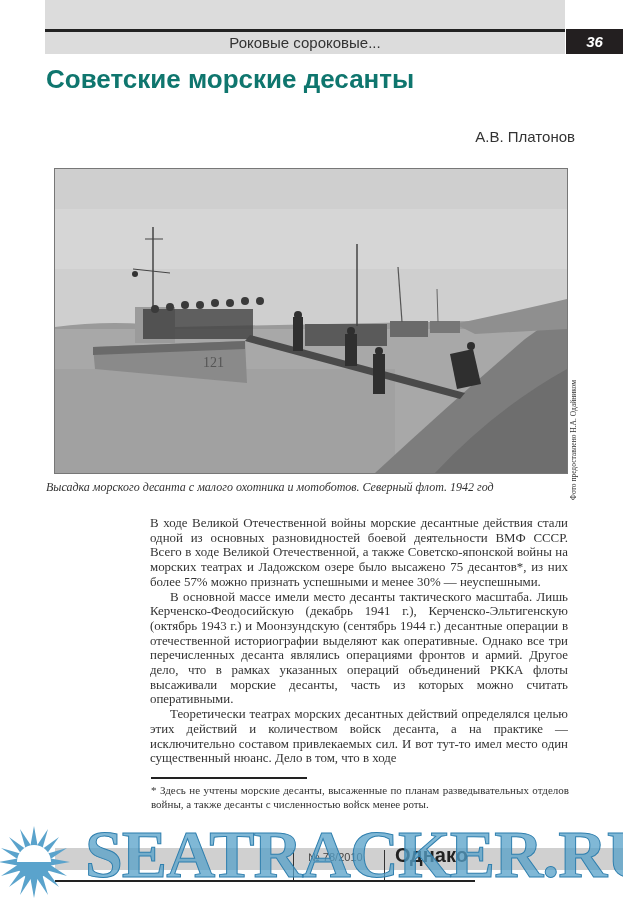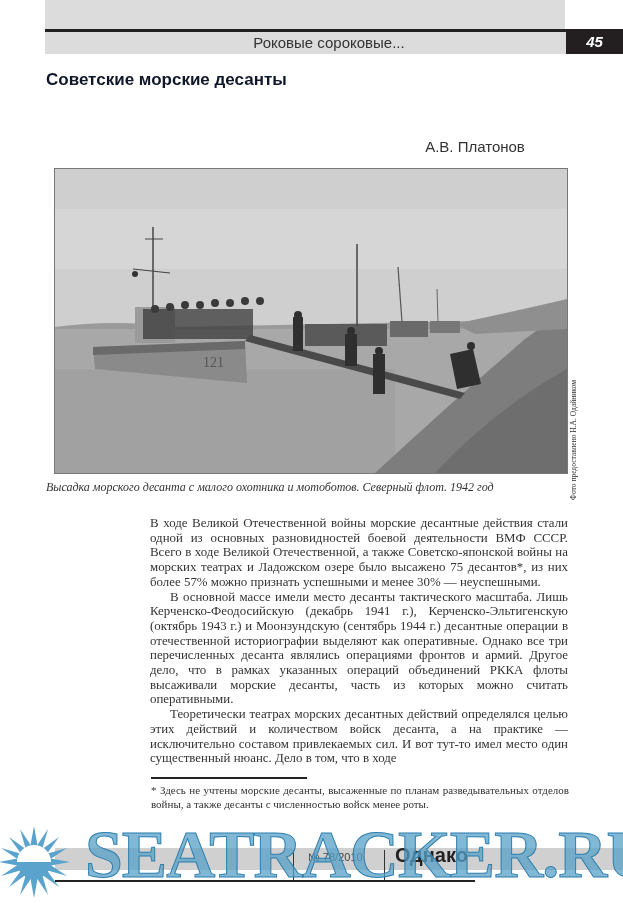--- a/index.html
+++ b/index.html
@@ -3,38 +3,37 @@
 <meta charset="utf-8">
 <style>
   html, body { margin: 0; padding: 0; }
   body {
     width: 623px; height: 903px; background: #ffffff; position: relative; overflow: hidden;
     font-family: "Liberation Serif", serif; color: #2a2a2a;
   }
   .header-row {
     position: absolute; left: 45px; top: 29px; width: 520px; height: 22px; background: #dcdcdc;
     border-top: 3px solid #222;
-    padding-left: 48px;
   }
   .header-top-wide { position: absolute; left: 45px; top: 0; width: 520px; height: 29px; background: #dcdcdc; }
   .section-title {
     position: absolute; left: 0; right: 0; top: 0; text-align: center;
     font-family: "Liberation Sans", sans-serif; font-size: 15px; color: #333; line-height: 22px;
   }
   .page-num {
     position: absolute; left: 566px; top: 29px; width: 57px; height: 25px; background: #231f20;
     color: #fff; font-family: "Liberation Sans", sans-serif; font-weight: bold; font-style: italic;
     font-size: 15px; line-height: 25px; text-align: center;
   }
   .title {
     position: absolute; left: 46px; top: 64px; width: 520px;
-    font-family: "Liberation Sans", sans-serif; font-weight: bold; font-size: 17px; line-height: 31px; color: #0f172a;
+    font-family: "Liberation Sans", sans-serif; font-weight: bold; font-size: 26px; line-height: 31px; color: #0f766e;
   }
   .author {
-    position: absolute; right: 148px; top: 138px; width: 200px; text-align: center;
+    position: absolute; right: 148px; top: 128px; width: 200px; text-align: right;
     font-family: "Liberation Sans", sans-serif; font-size: 15px; color: #333;
   }
   .author { right: auto; left: 375px; }
   .photo {
     position: absolute; left: 54px; top: 168px; width: 512px; height: 304px; border: 1px solid #777;
     overflow: hidden;
     background: linear-gradient(180deg, #c8c8c8 0%, #d6d6d6 30%, #bfbfbf 55%, #9e9e9e 70%, #8a8a8a 100%);
   }
   .photo svg { position: absolute; left: 0; top: 0; }
   .photo-credit {
@@ -78,21 +77,21 @@
     -webkit-text-stroke: 1px #2f7fae; white-space: nowrap;
   }
 </style>
 </head>
 <body>
 
 <div class="header-top-wide"></div>
 <div class="header-row">
   <div class="section-title">Роковые сороковые...</div>
 </div>
-<div class="page-num">45</div>
+<div class="page-num">36</div>
 
 <div class="title">
   <div>Советские морские десанты</div>
 </div>
 <div class="author">А.В. Платонов</div>
 
 <div class="photo">
   <svg width="512" height="304" viewBox="0 0 512 304">
 
     <rect x="0" y="0" width="512" height="160" fill="#cfcfcf"></rect>

